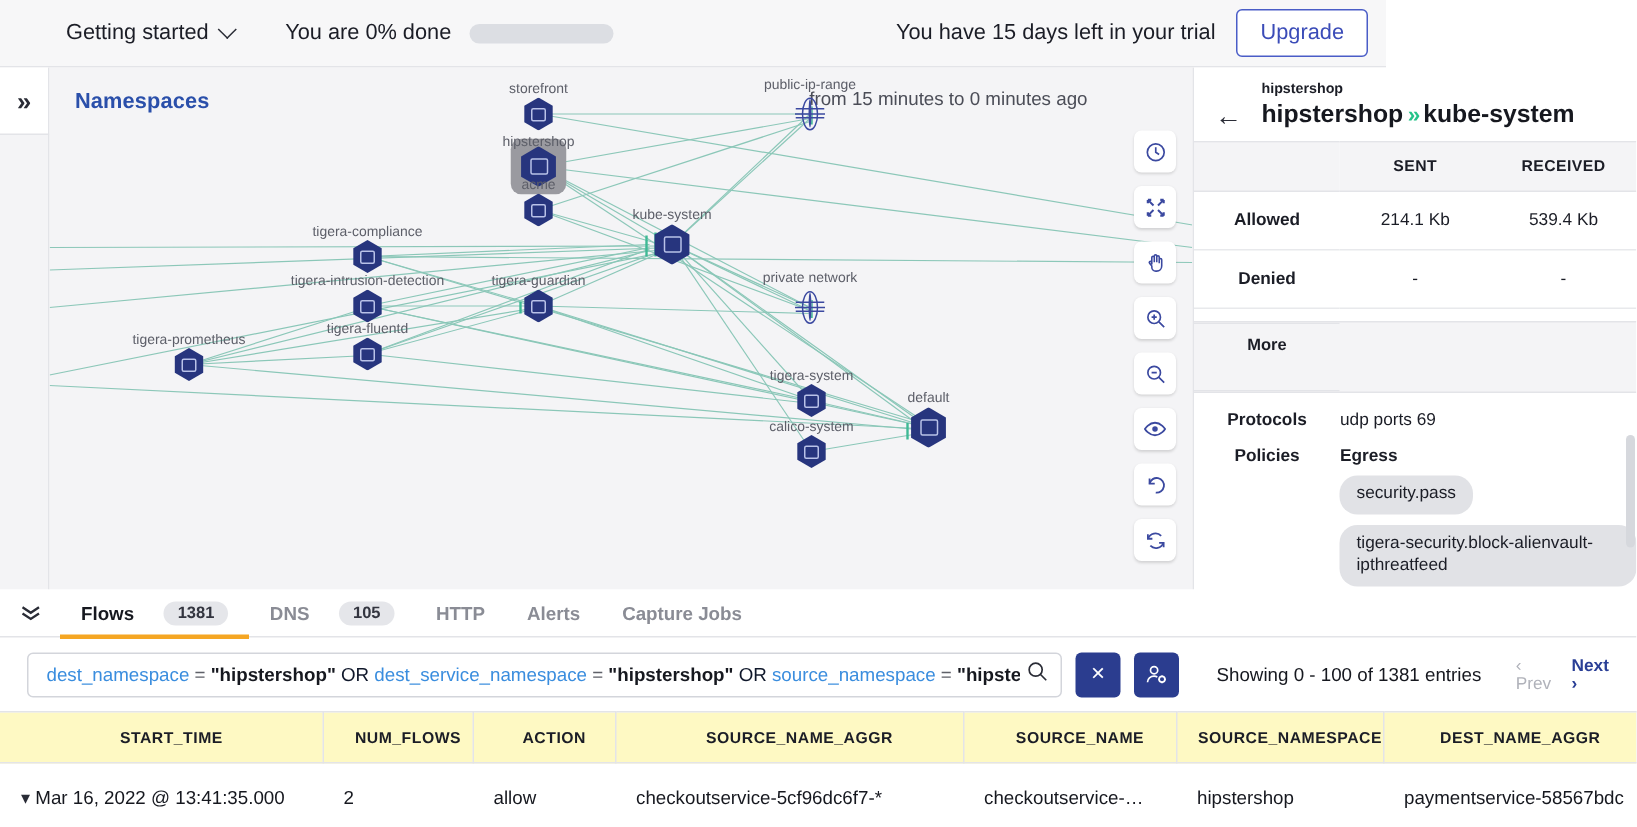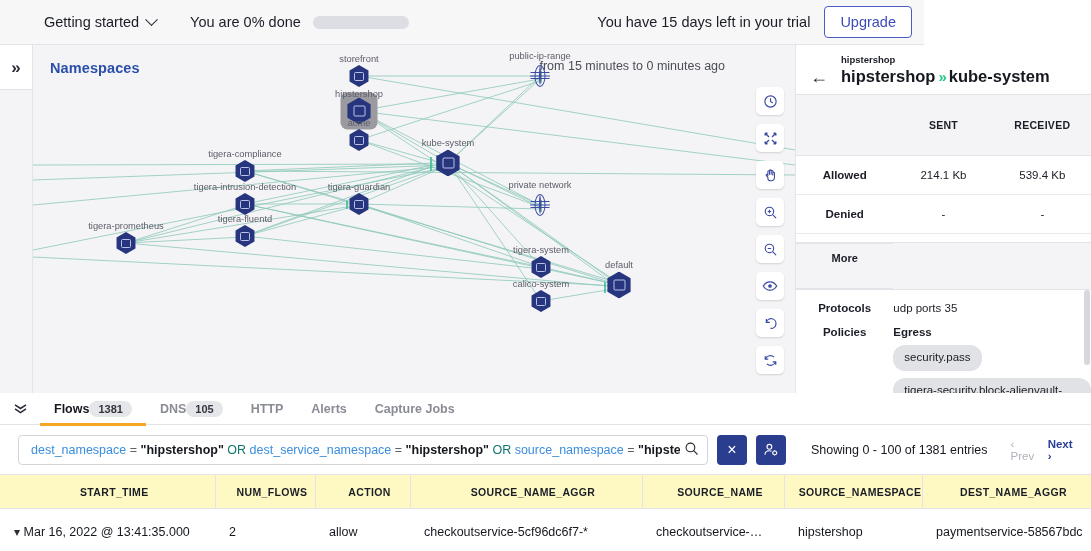--- a/index.html
+++ b/index.html
@@ -114,21 +114,21 @@
   .rp-head { padding: 9px 0 8px 14px; }
   .rp-sub { font-size: 9.5px; color: #1b1d26; font-weight: 700; margin-left: 31px; }
   .rp-titlerow { display: flex; align-items: center; margin-top: 2px; }
   .rp-back { font-size: 18px; color: #2a2c36; width: 31px; cursor: pointer; line-height: 1; }
   .rp-title { font-size: 16.5px; color: #16181f; font-weight: 700; }
   .rp-arrow { color: #24c389; font-size: 15px; font-weight: 700; letter-spacing: -1px; margin: 0 3px; }
 
   .rtable { width: 100%; border-collapse: collapse; }
   .rtable th {
     background: #f4f4f6; font-size: 10.5px; color: #1b1d26; font-weight: 700;
-    text-align: center; padding: 24px 0; letter-spacing: .3px;
+    text-align: center; padding: 10px 0; letter-spacing: .3px;
     border-top: 1px solid #e3e4e8; border-bottom: 1px solid #e3e4e8;
   }
   .rtable th.c1 { width: 33%; }
   .rtable th.c2 { width: 34%; }
   .rtable td {
     font-size: 11.5px; color: #1b1d26; text-align: center; padding: 13px 0;
     border-bottom: 1px solid #e8e9ec;
   }
   .rtable td.k { font-weight: 700; font-size: 11.5px; }
   .more-row {
@@ -153,40 +153,40 @@
   }
 
   
   .bottom { position: absolute; left: 0; top: 393px; width: 1091px; height: 158px; background: #fff; }
   .tabs {
     height: 32px; display: flex; align-items: center; gap: 0;
     border-bottom: 1px solid #e3e4e8;
   }
   .tab-exp { width: 40px; display: flex; align-items: center; justify-content: center; cursor: pointer; font-size: 15px; color: #2a2c36; }
   .tab {
-    display: flex; align-items: center; gap: 0; height: 32px; padding: 0 14px;
+    display: flex; align-items: center; gap: 20px; height: 32px; padding: 0 14px;
     font-size: 12.5px; color: #8a8c95; font-weight: 700; cursor: pointer; position: relative;
   }
   .tab.active { color: #16181f; }
   .tab.active::after {
     content: ""; position: absolute; left: 0; right: 0; bottom: -1px; height: 2.5px; background: #f5a623;
   }
   .badge { background: #e5e6ea; border-radius: 10px; font-size: 11px; color: #33353f; padding: 2px 9px; font-weight: 700; }
   .tab.active .badge { background: #e5e6ea; }
 
   .searchrow { display: flex; align-items: center; padding: 10px 14px 9px 18px; gap: 9px; }
   .sbox {
     flex: 0 0 690px; height: 30px; border: 1px solid #d3d5db; border-radius: 4px;
     background: #fff; display: flex; align-items: center; padding: 0 8px 0 12px; overflow: hidden;
   }
   .qry { font-size: 12.5px; white-space: nowrap; overflow: hidden; flex: 1; }
   .qk { color: #3a8dde; }
   .qop { color: #5f6169; }
   .qv { color: #16181f; font-weight: 700; }
-  .qor { color: #0f766e; margin-top: 35px; }
+  .qor { color: #0f172a; margin-top: 35px; }
   .sicon { margin-left: 4px; flex: none; cursor: pointer; }
   .sqbtn {
     width: 30px; height: 30px; background: #2b3d8f; border-radius: 4px; color: #fff;
     display: flex; align-items: center; justify-content: center; cursor: pointer; flex: none;
   }
   .showing { margin-left: 16px; font-size: 12.5px; color: #16181f; white-space: nowrap; }
   .pager { margin-left: 14px; font-size: 11.5px; display: flex; gap: 9px; align-items: center; }
   .prev { color: #b0b2ba; cursor: pointer; }
   .next { color: #2a3f96; font-weight: 700; cursor: pointer; }
 
@@ -481,21 +481,21 @@
     </table>
 
     <div style="height:8px"></div>
     <div class="more-band">
       <div class="more-row">More</div>
       <div class="sp"></div>
     </div>
 
     <div class="detail">
       <div class="k">Protocols</div>
-      <div class="v">udp ports 35</div>
+      <div class="v">udp ports 69</div>
     </div>
 
     <div class="detail">
       <div class="k">Policies</div>
       <div class="v">
         <div class="pol-title">Egress</div>
         <div><span class="chip">security.pass</span></div>
         <div><span class="chip">tigera-security.block-alienvault-ipthreatfeed</span></div>
         <div><span class="chip">platform.allow-kube-dns</span></div>
       </div>

